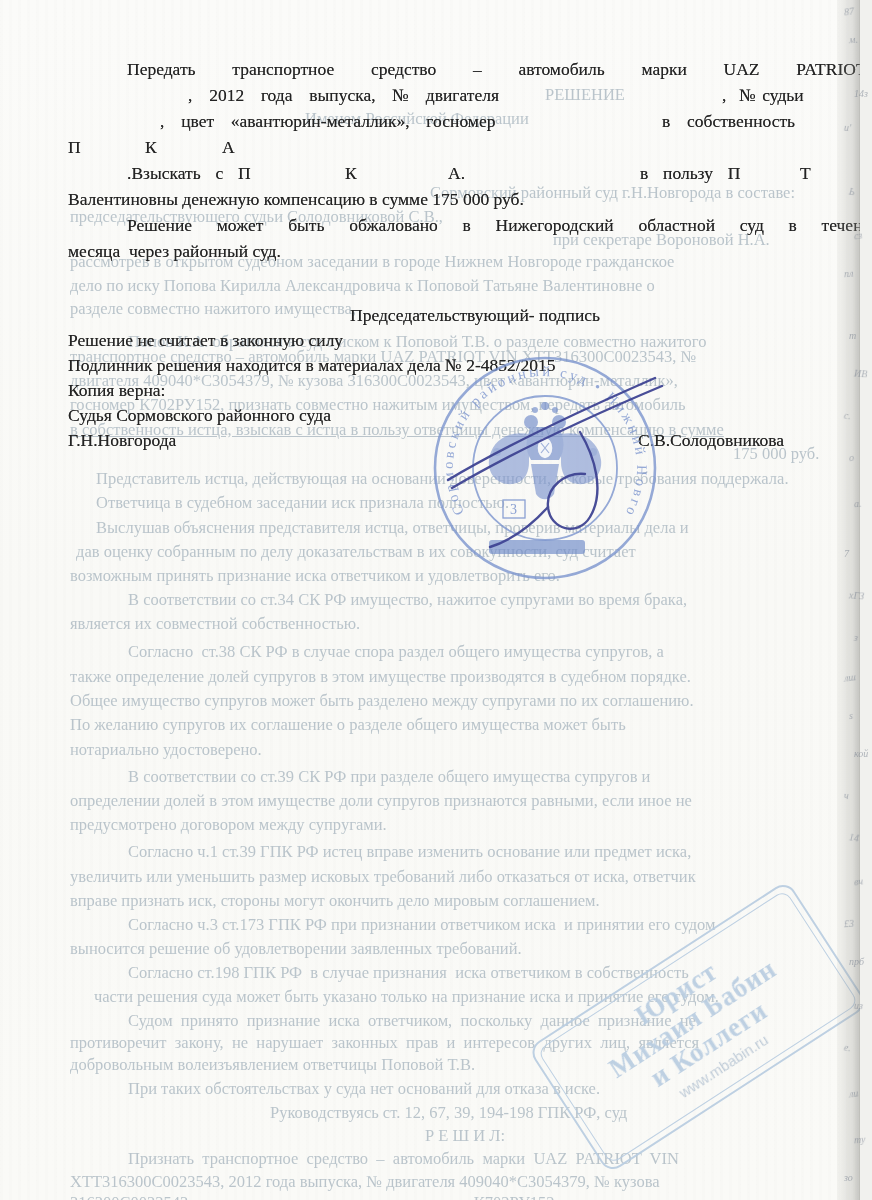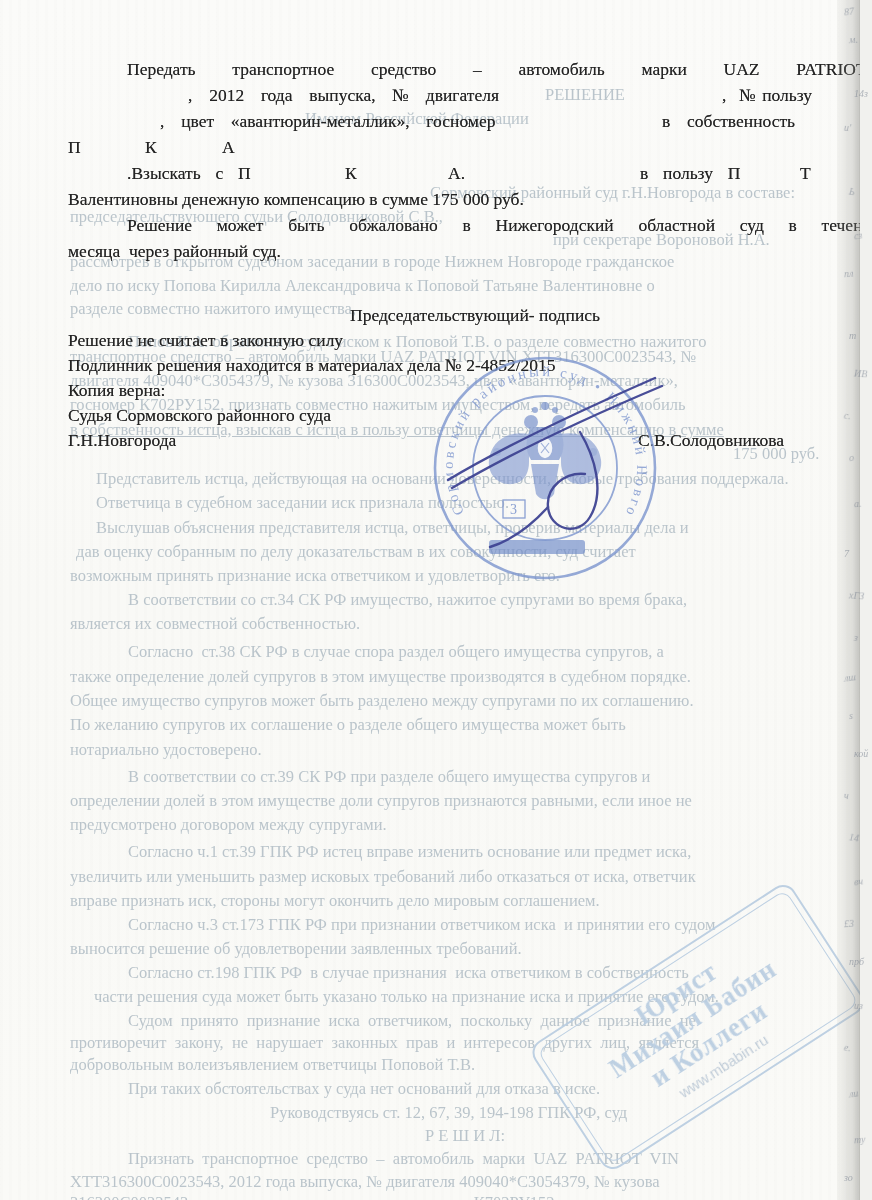--- a/index.html
+++ b/index.html
@@ -82,21 +82,21 @@
       <div class="tline ghost-t" style="left: 270px; top: 1104px;">Руководствуясь ст. 12, 67, 39, 194-198 ГПК РФ, суд</div>
       <div class="tline ghost-t" style="left: 425px; top: 1127px;">Р Е Ш И Л:</div>
       <div class="tline ghost-t" style="left: 128px; top: 1150px;">Признать  транспортное  средство  –  автомобиль  марки  UAZ  PATRIOT  VIN</div>
       <div class="tline ghost-t" style="left: 70px; top: 1173px;">ХТТ316300С0023543, 2012 года выпуска, № двигателя 409040*С3054379, № кузова</div>
       <div class="tline ghost-t" style="left: 70px; top: 1194px;">316300С0023543, цвет «авантюрин-металлик», госномер К702РУ152 совместно нажитым</div>
     </div>
 
   <div id="layer-main">
       <div class="tline main-t" style="left: 127px; top: 60px; word-spacing: 14px;">Передать  транспортное  средство  –  автомобиль  марки  UAZ  PATRIOT  VIN</div>
       <div class="tline main-t" style="left: 188px; top: 86px; word-spacing: 4px;">,  2012  года  выпуска,  №  двигателя</div>
-      <div class="tline main-t" style="left: 722px; top: 86px; word-spacing: 2px;">,  № пользу</div>
+      <div class="tline main-t" style="left: 722px; top: 86px; word-spacing: 2px;">,  № судьи</div>
       <div class="tline main-t" style="left: 160px; top: 112px; word-spacing: 4px;">,  цвет  «авантюрин-металлик»,  госномер</div>
       <div class="tline main-t" style="left: 662px; top: 112px; word-spacing: 4px;">в  собственность</div>
       <div class="tline main-t" style="left: 68px; top: 138px;">П</div>
       <div class="tline main-t" style="left: 145px; top: 138px;">К</div>
       <div class="tline main-t" style="left: 222px; top: 138px;">А</div>
       <div class="tline main-t" style="left: 127px; top: 164px; word-spacing: 3px;">.Взыскать  с  П</div>
       <div class="tline main-t" style="left: 345px; top: 164px;">К</div>
       <div class="tline main-t" style="left: 448px; top: 164px;">А.</div>
       <div class="tline main-t" style="left: 640px; top: 164px; word-spacing: 3px;">в  пользу  П</div>
       <div class="tline main-t" style="left: 800px; top: 164px;">Т</div>

